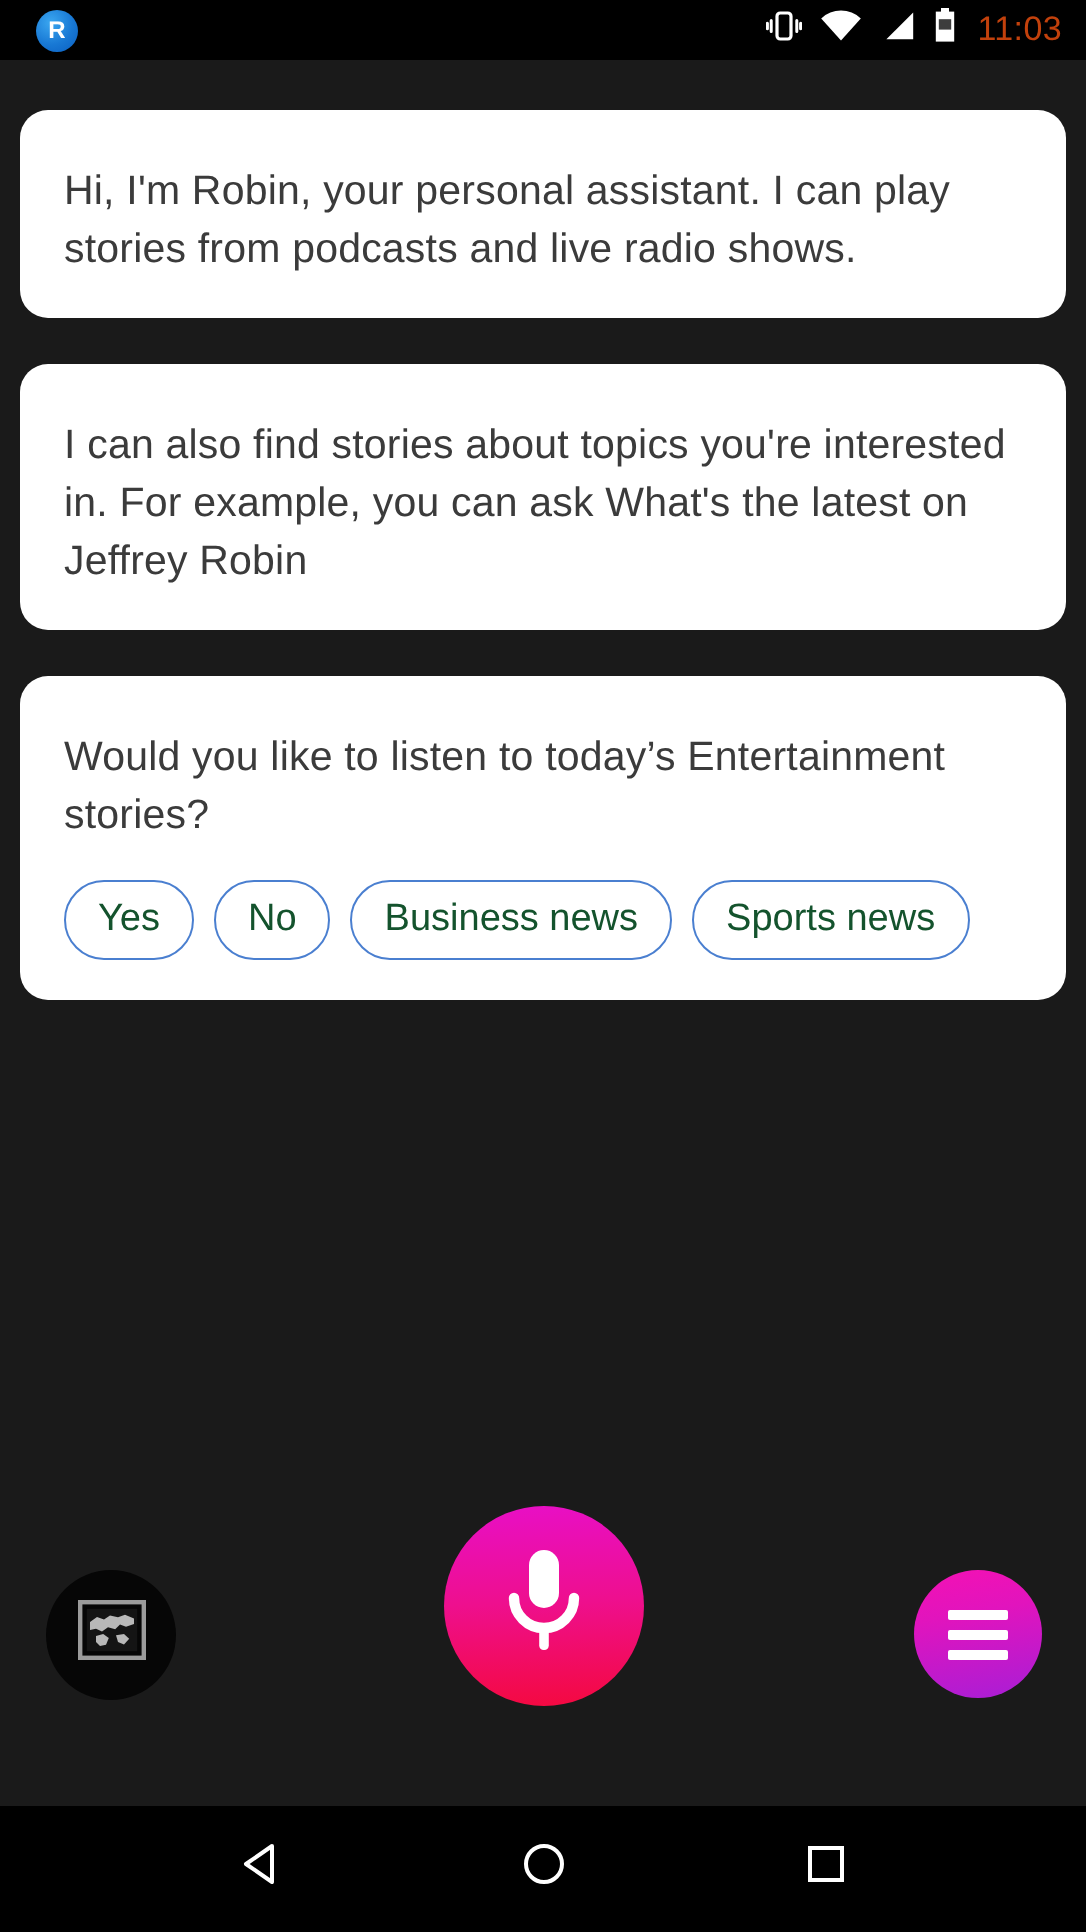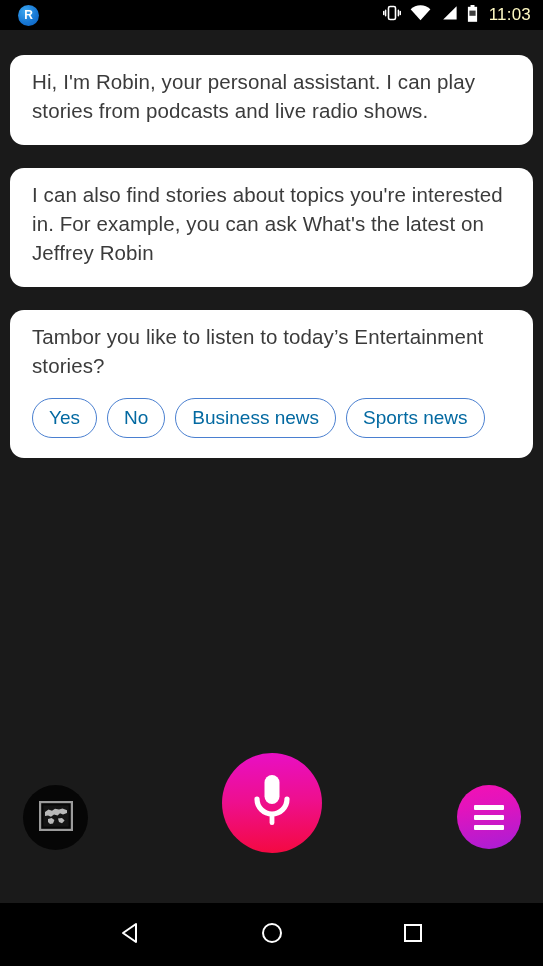--- a/index.html
+++ b/index.html
@@ -43,60 +43,60 @@
     background: radial-gradient(circle at 35% 30%, #3ba7f0 0%, #1878d4 55%, #0a5ec0 100%);
     color: #fff;
     font-size: 12px;
     font-weight: bold;
     display: flex;
     align-items: center;
     justify-content: center;
     line-height: 1;
   }
   .status-time {
-    color: #fef9c3;
+    color: #c2410c;
     font-size: 17px;
     letter-spacing: 0.2px;
     margin-left: 2px;
   }
   .sicon { display: block; }
 
   
   .conversation {
     flex: 1 1 auto;
     padding: 25px 10px 0 10px;
     display: flex;
     flex-direction: column;
     gap: 23px;
     overflow: hidden;
   }
 
   .bubble {
     background: #ffffff;
     border-radius: 14px;
-    padding: 12px 22px 20px 22px;
+    padding: 26px 22px 20px 22px;
   }
   .bubble-text {
     color: #3b3b3b;
     font-size: 20.5px;
     line-height: 29px;
     font-weight: 300;
     letter-spacing: 0.1px;
   }
 
   .chips {
     display: flex;
     flex-wrap: wrap;
     gap: 10px;
     margin-top: 18px;
   }
   .chip {
     border: 1.6px solid #4a7fd0;
     border-radius: 20px;
-    color: #0369a1;
+    color: #14532d;
     background: transparent;
     font-size: 19px;
     font-weight: 300;
     line-height: 1;
     padding: 9px 16px 10px 16px;
     cursor: pointer;
     font-family: "Liberation Sans", sans-serif;
     white-space: nowrap;
   }
 
@@ -221,21 +221,21 @@
 
     <div class="bubble">
       <div class="bubble-text">Hi, I'm Robin, your personal assistant. I can play stories from podcasts and live radio shows.</div>
     </div>
 
     <div class="bubble">
       <div class="bubble-text">I can also find stories about topics you're interested in. For example, you can ask What's the latest on Jeffrey Robin</div>
     </div>
 
     <div class="bubble">
-      <div class="bubble-text">Tambor you like to listen to today’s Entertainment stories?</div>
+      <div class="bubble-text">Would you like to listen to today’s Entertainment stories?</div>
       <div class="chips">
         <button class="chip">Yes</button>
         <button class="chip">No</button>
         <button class="chip">Business news</button>
         <button class="chip">Sports news</button>
       </div>
     </div>
 
   </div>
 

